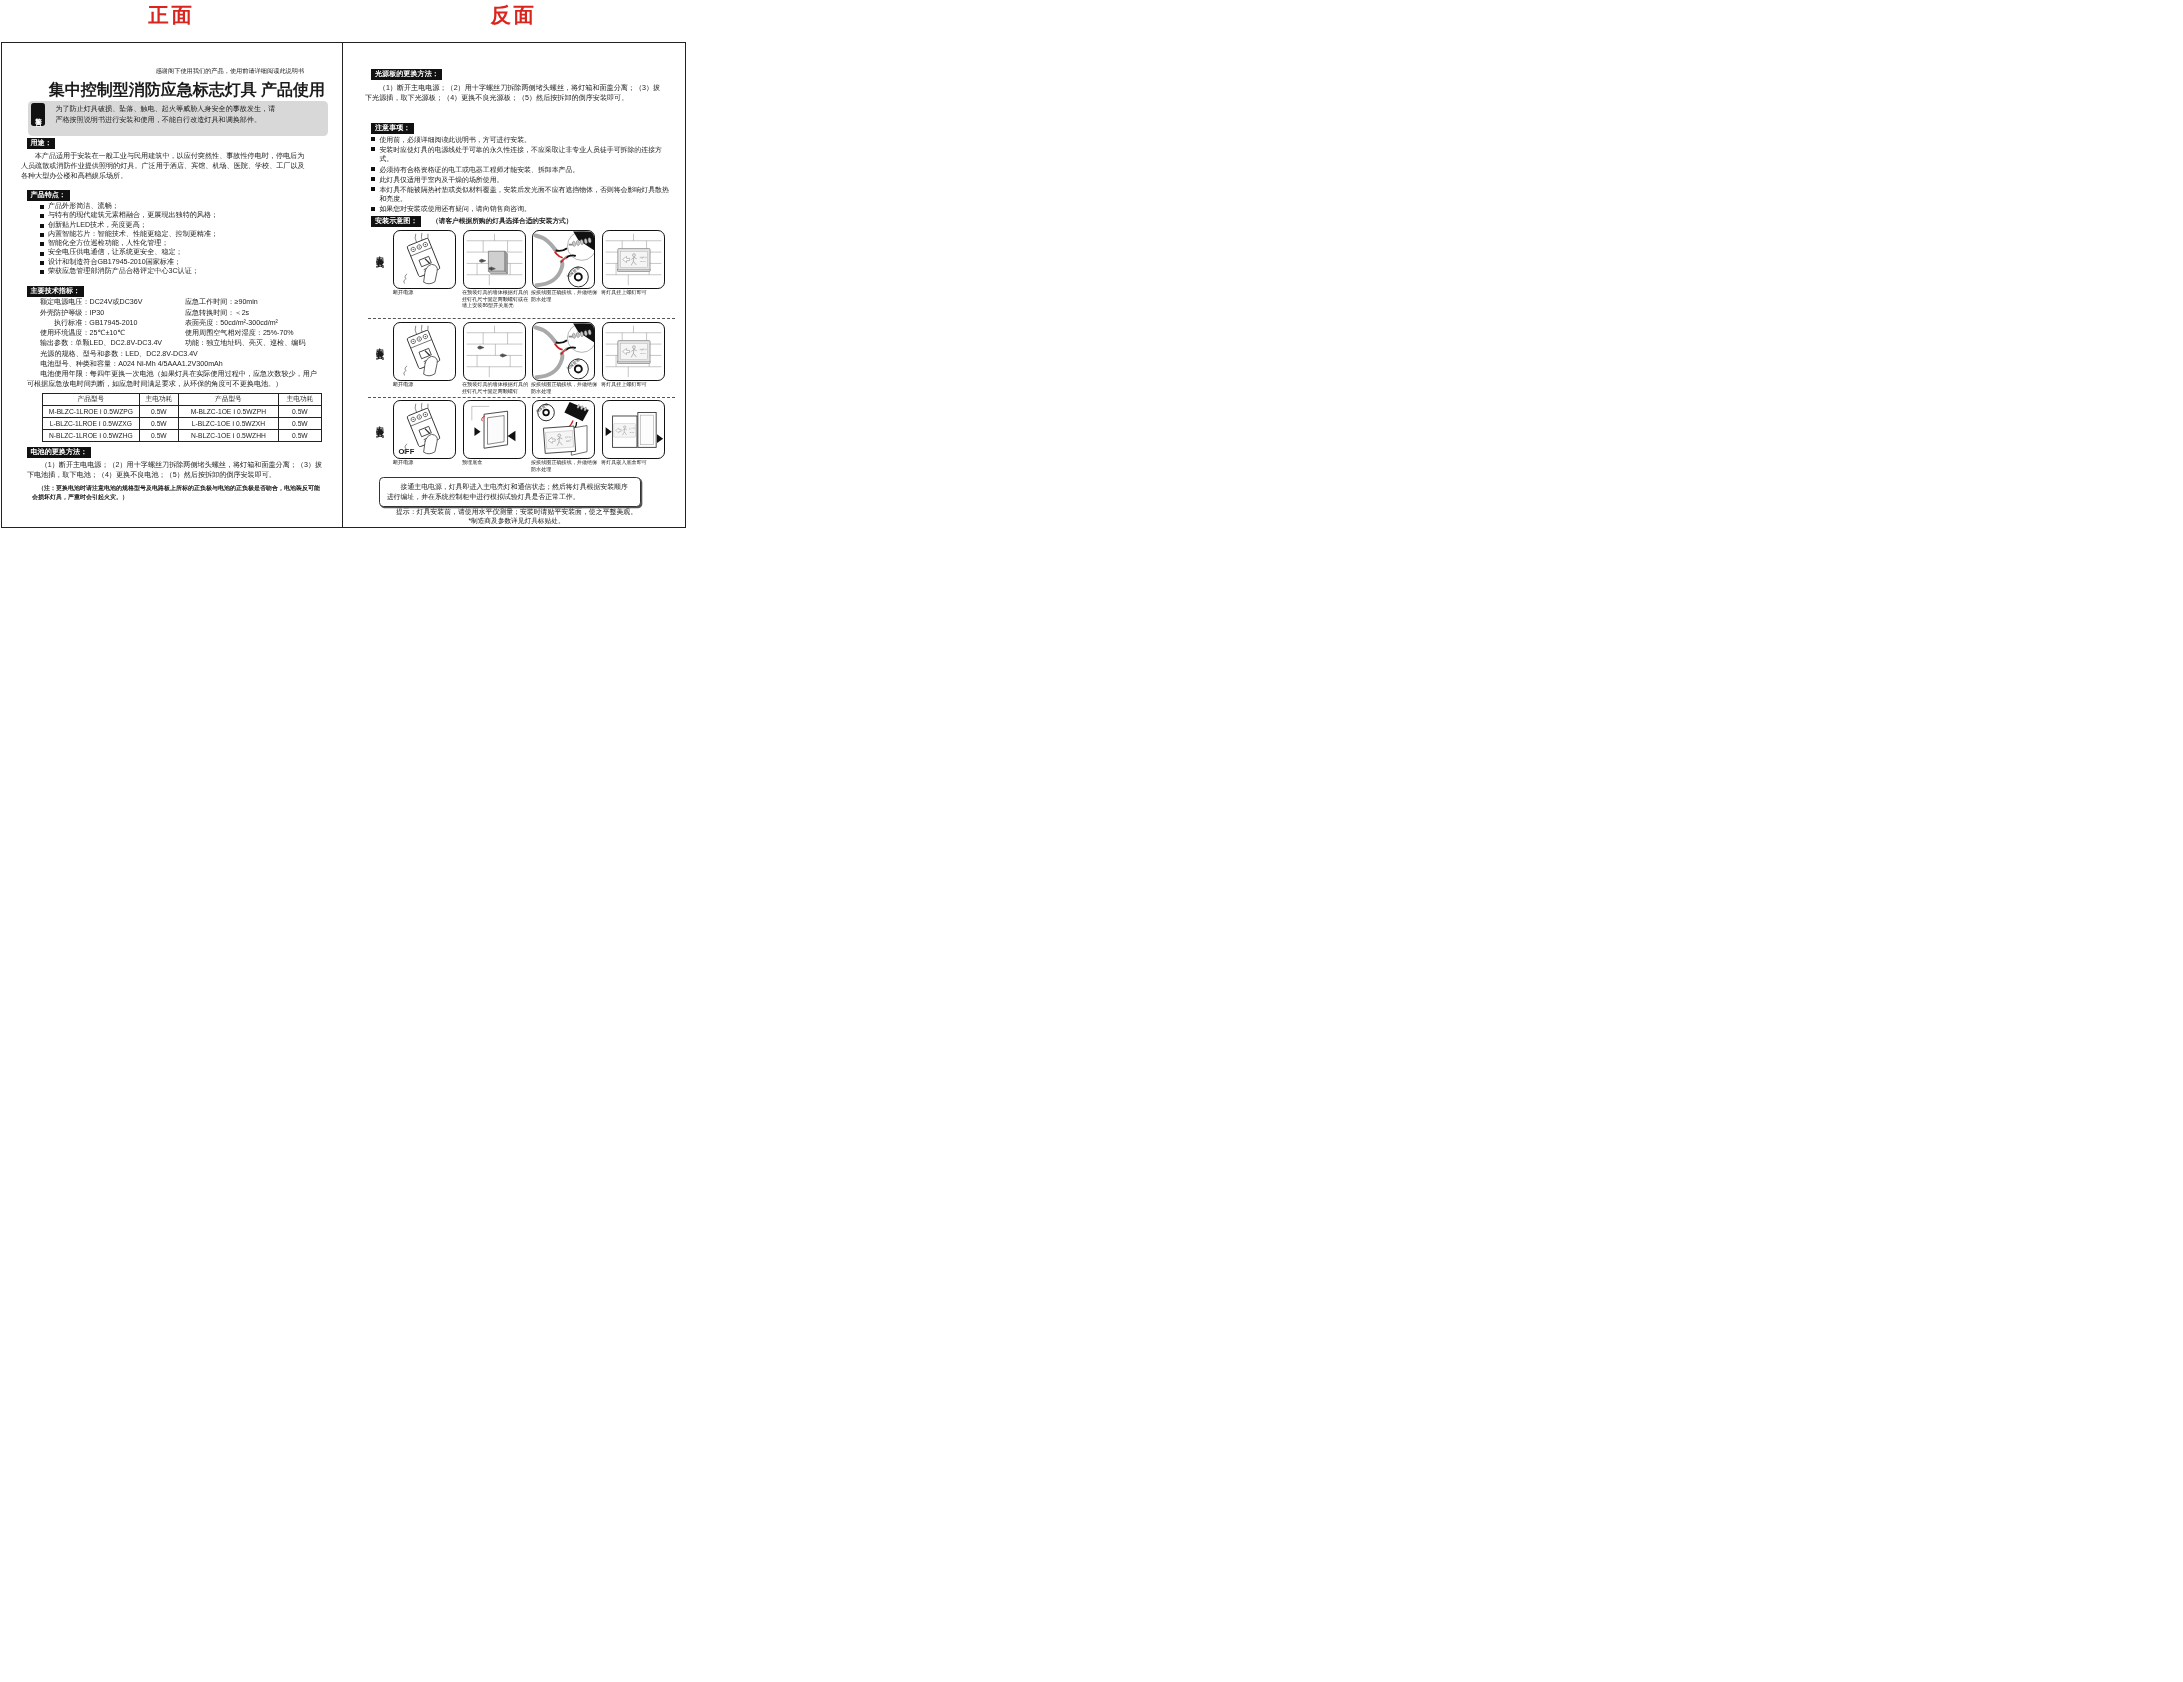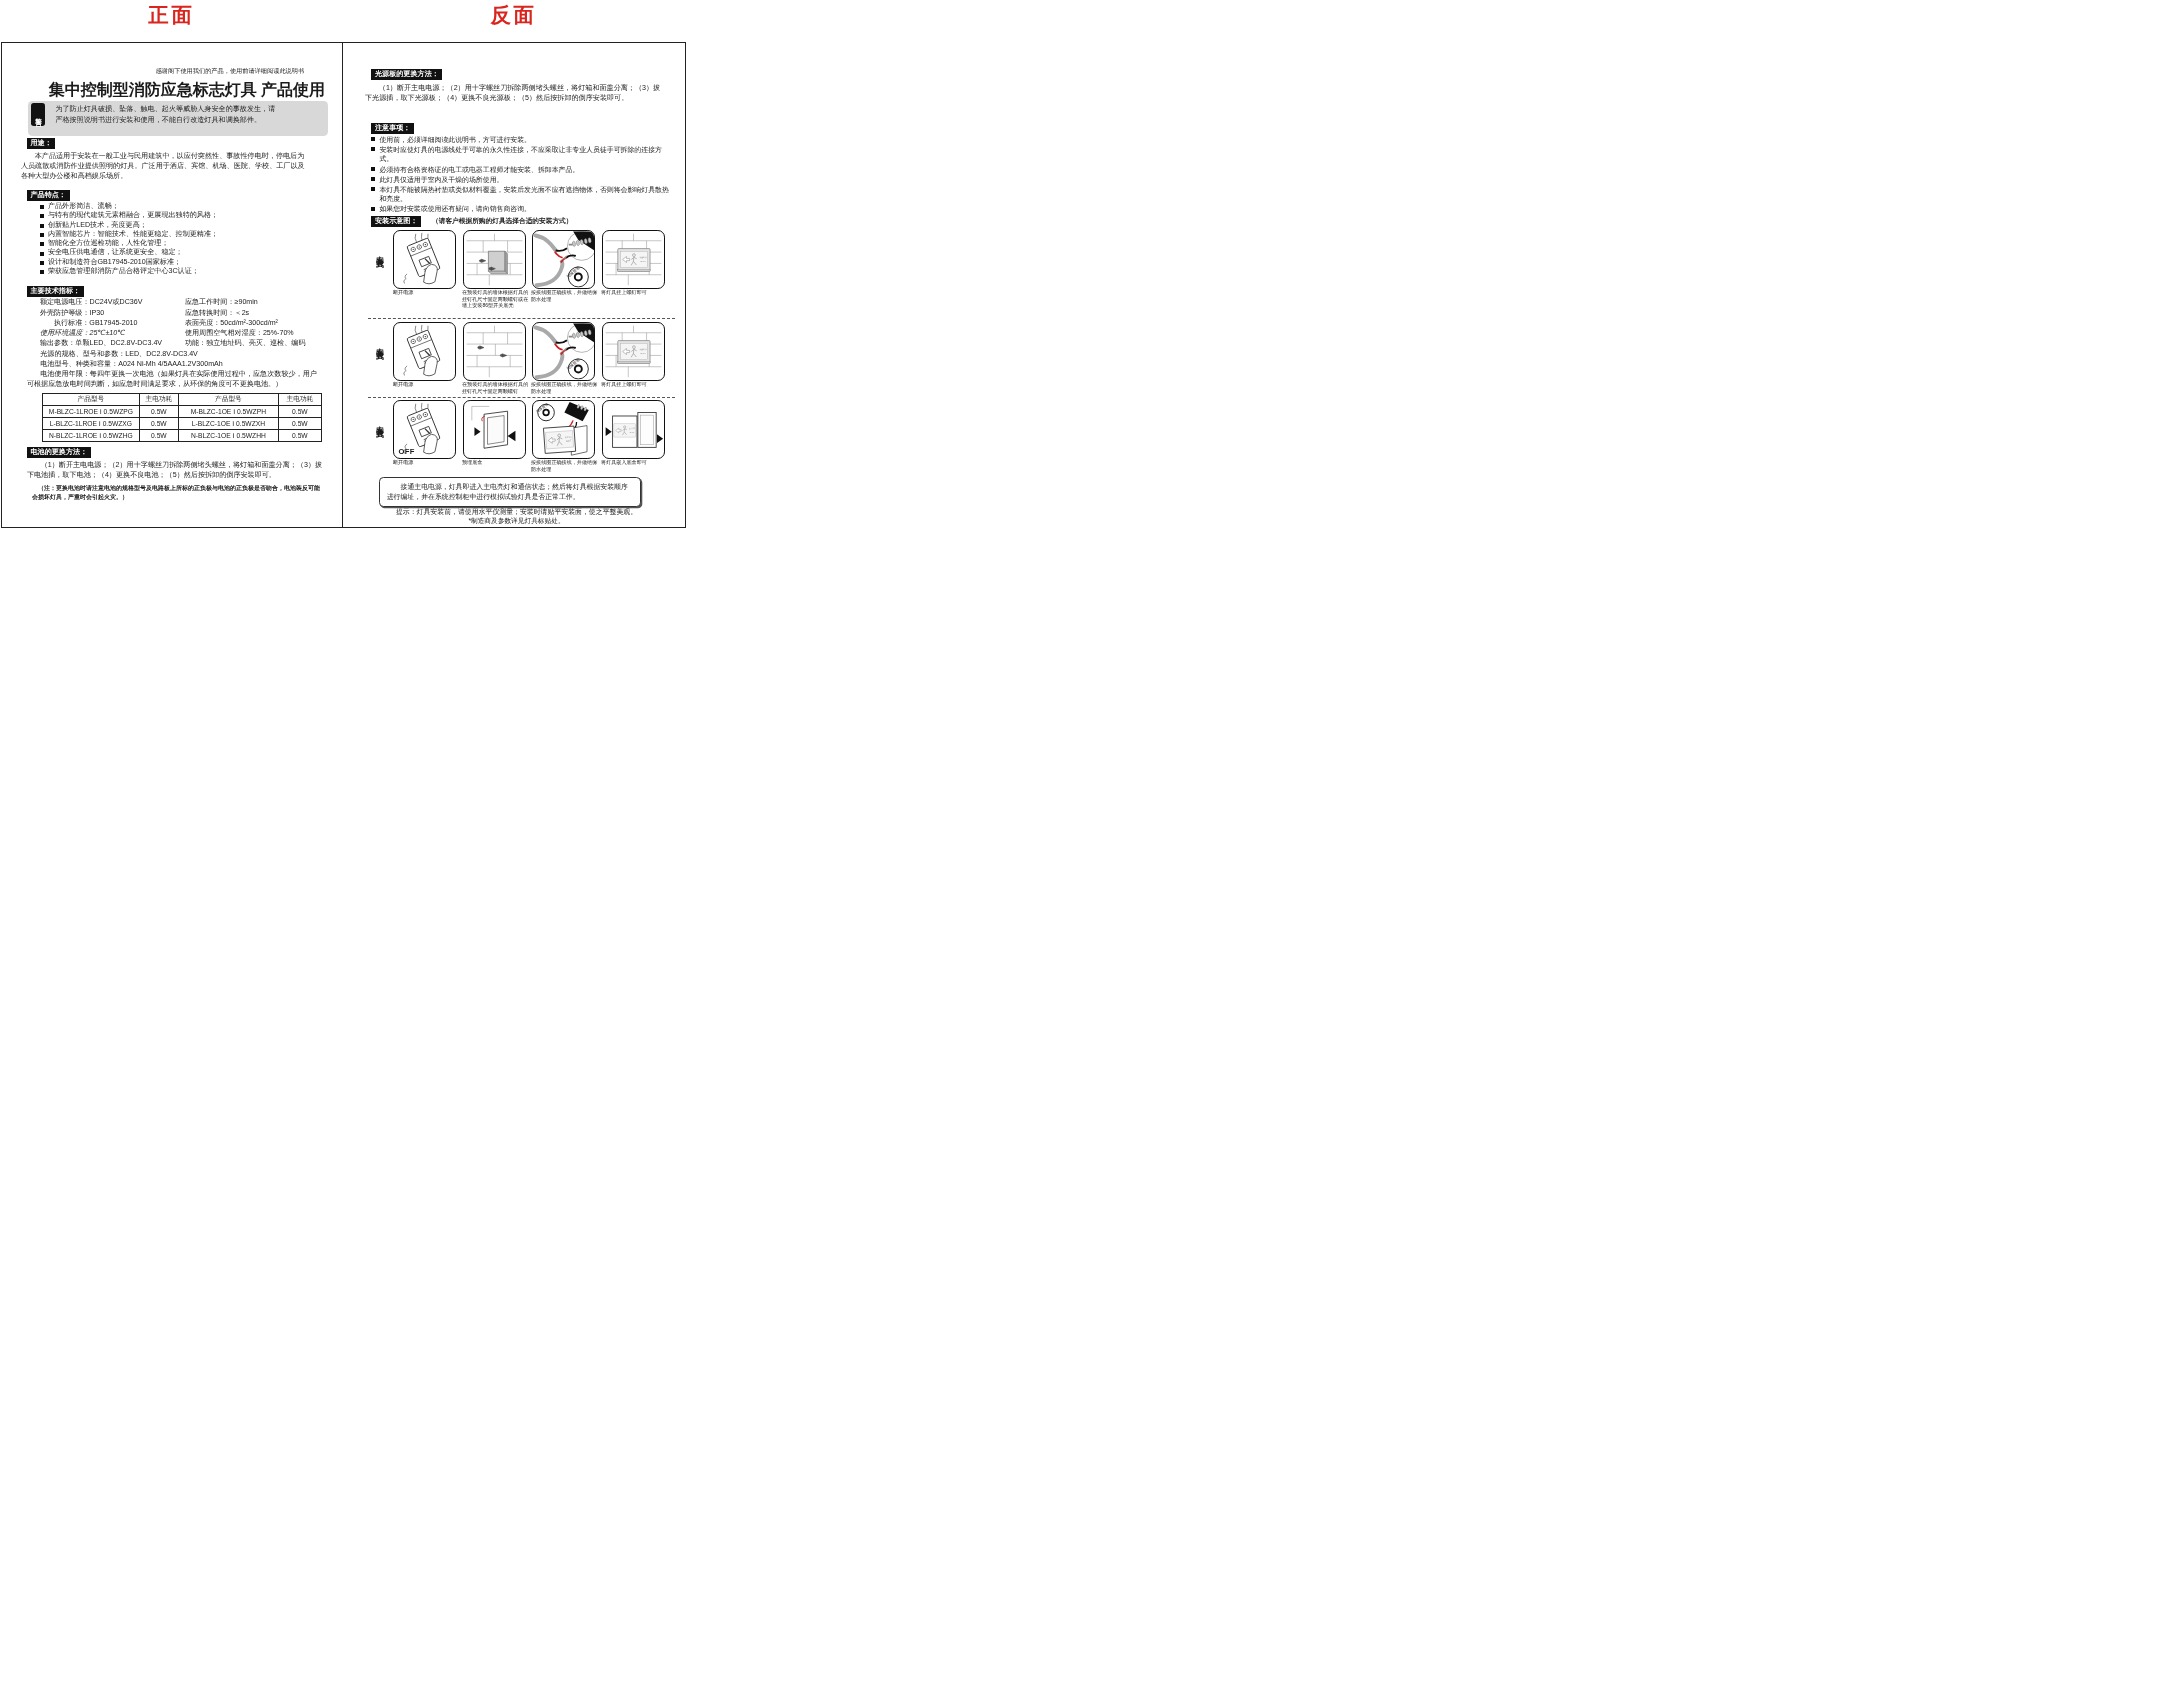--- a/index.html
+++ b/index.html
@@ -99,21 +99,21 @@
       <div class="feat-item">
           <span class="sq"></span>
           <span>荣获应急管理部消防产品合格评定中心3C认证；</span>
         </div>
     </div>
 
     <div class="abs" style="left:26px;top:244px;"><span class="h-black">主要技术指标：</span></div>
     <div class="spec" style="left:39px;top:255px;">额定电源电压：DC24V或DC36V</div>
     <div class="spec" style="left:39px;top:266px;">外壳防护等级：IP30</div>
     <div class="spec" style="left:53px;top:276px;">执行标准：GB17945-2010</div>
-    <div class="spec" style="left:39px;top:286px;font-style:italic;">使用环境温度：25℃±10℃</div>
+    <div class="spec" style="left:39px;top:286px;">使用环境温度：25℃±10℃</div>
     <div class="spec" style="left:39px;top:296px;">输出参数：单颗LED、DC2.8V-DC3.4V</div>
     <div class="spec" style="left:184px;top:255px;">应急工作时间：≥90min</div>
     <div class="spec" style="left:184px;top:266px;">应急转换时间：＜2s</div>
     <div class="spec" style="left:184px;top:276px;">表面亮度：50cd/m²-300cd/m²</div>
     <div class="spec" style="left:184px;top:286px;">使用周围空气相对湿度：25%-70%</div>
     <div class="spec" style="left:184px;top:296px;">功能：独立地址码、亮灭、巡检、编码</div>
     <div class="spec-full" style="left:26px;top:307px;width:295px;text-indent:13.3px;">光源的规格、型号和参数：LED、DC2.8V-DC3.4V</div>
     <div class="spec-full" style="left:26px;top:317px;width:295px;text-indent:13.3px;">电池型号、种类和容量：A024  Ni-Mh 4/5AAA1.2V300mAh</div>
     <div class="spec-full" style="left:26px;top:327px;width:296px;text-indent:13.3px;">电池使用年限：每四年更换一次电池（如果灯具在实际使用过程中，应急次数较少，用户可根据应急放电时间判断，如应急时间满足要求，从环保的角度可不更换电池。）</div>
 

